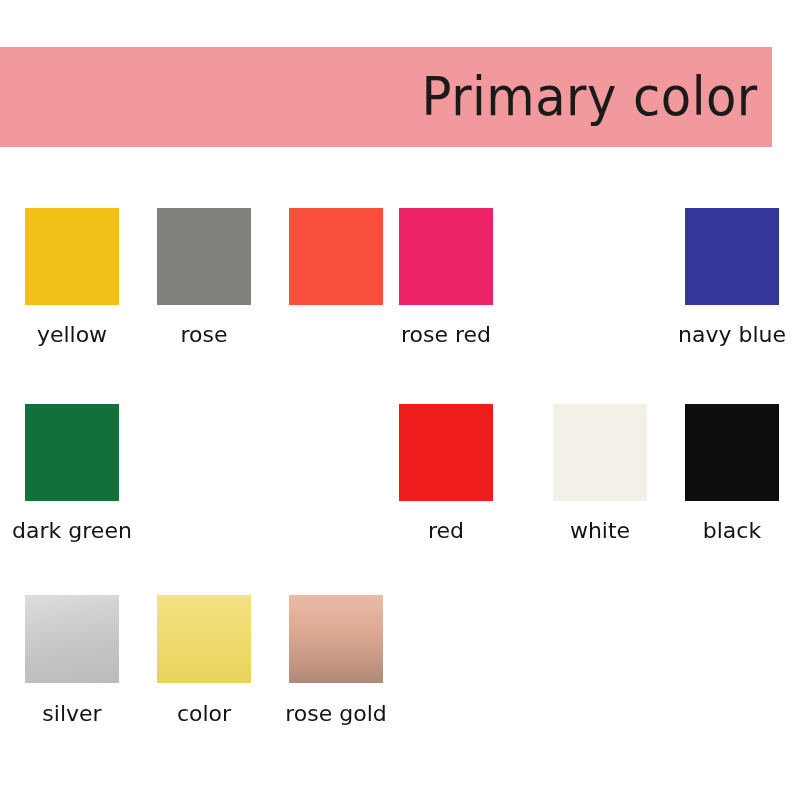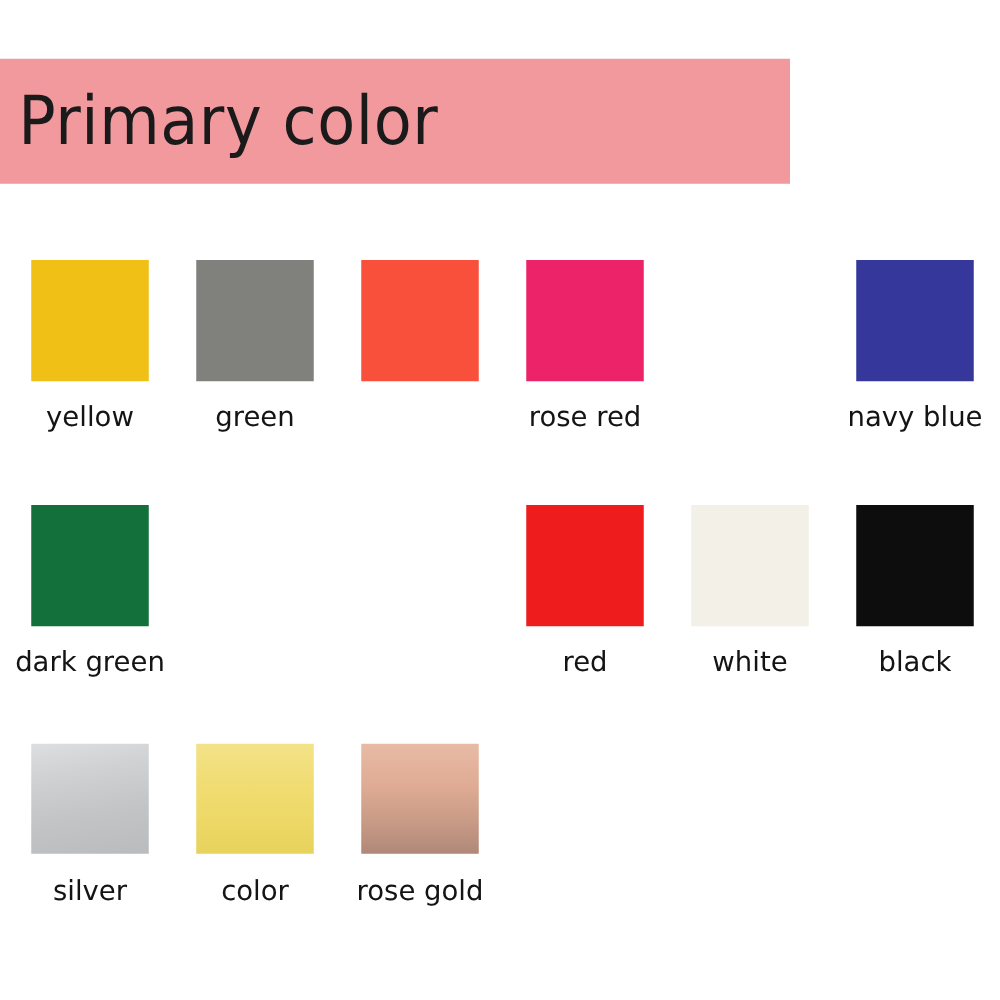--- a/index.html
+++ b/index.html
@@ -14,26 +14,26 @@
     font-family: "DejaVu Sans", "Liberation Sans", sans-serif;
     overflow: hidden;
     position: relative;
   }
 
   
   .banner {
     position: absolute;
     left: 0;
     top: 47px;
-    width: 632px;
+    width: 772px;
     height: 100px;
     background: #f2999d;
     display: flex;
     align-items: center;
-    justify-content: flex-start;
+    justify-content: flex-end;
   }
   .banner-title {
     font-family: "DejaVu Sans", "Liberation Sans", sans-serif;
     font-size: 54px;
     line-height: 1;
     font-weight: 400;
     color: #1a1a1a;
     letter-spacing: 0.5px;
     transform: scaleX(0.92);
     transform-origin: center;
@@ -76,21 +76,21 @@
     line-height: 24px;
     color: #141414;
     white-space: nowrap;
     font-family: "DejaVu Sans", "Liberation Sans", sans-serif;
   }
 
   
   .col-0 { left: 6px; }
   .col-1 { left: 138px; }
   .col-2 { left: 270px; }
-  .col-3 { left: 402px; }
+  .col-3 { left: 380px; }
   .col-4 { left: 534px; }
   .col-5 { left: 666px; text-decoration: underline; }
 
   
   .row-3 .swatch { top: 56px; height: 88px; }
   .row-3 .label  { top: 163px; }
 </style>
 </head>
 <body style="background: rgb(255, 255, 255);">
 
@@ -100,21 +100,21 @@
 
 <div class="grid">
 
   <div class="row row-1">
     <div class="cell col-0">
       <div class="swatch" id="sw-0" title="yellow" style="background: rgb(240, 192, 23);"></div>
       <div class="label">yellow</div>
     </div>
     <div class="cell col-1">
       <div class="swatch" id="sw-1" title="grey" style="background: rgb(128, 129, 124);"></div>
-      <div class="label">green</div>
+      <div class="label">rose</div>
     </div>
     <div class="cell col-2">
       <div class="swatch" id="sw-2" title="orange" style="background: rgb(249, 80, 60);"></div>
     </div>
     <div class="cell col-3">
       <div class="swatch" id="sw-3" title="rose red" style="background: rgb(236, 35, 104);"></div>
       <div class="label">rose red</div>
     </div>
     <div class="cell col-5">
       <div class="swatch" id="sw-5" title="navy blue" style="background: rgb(54, 55, 154);"></div>

